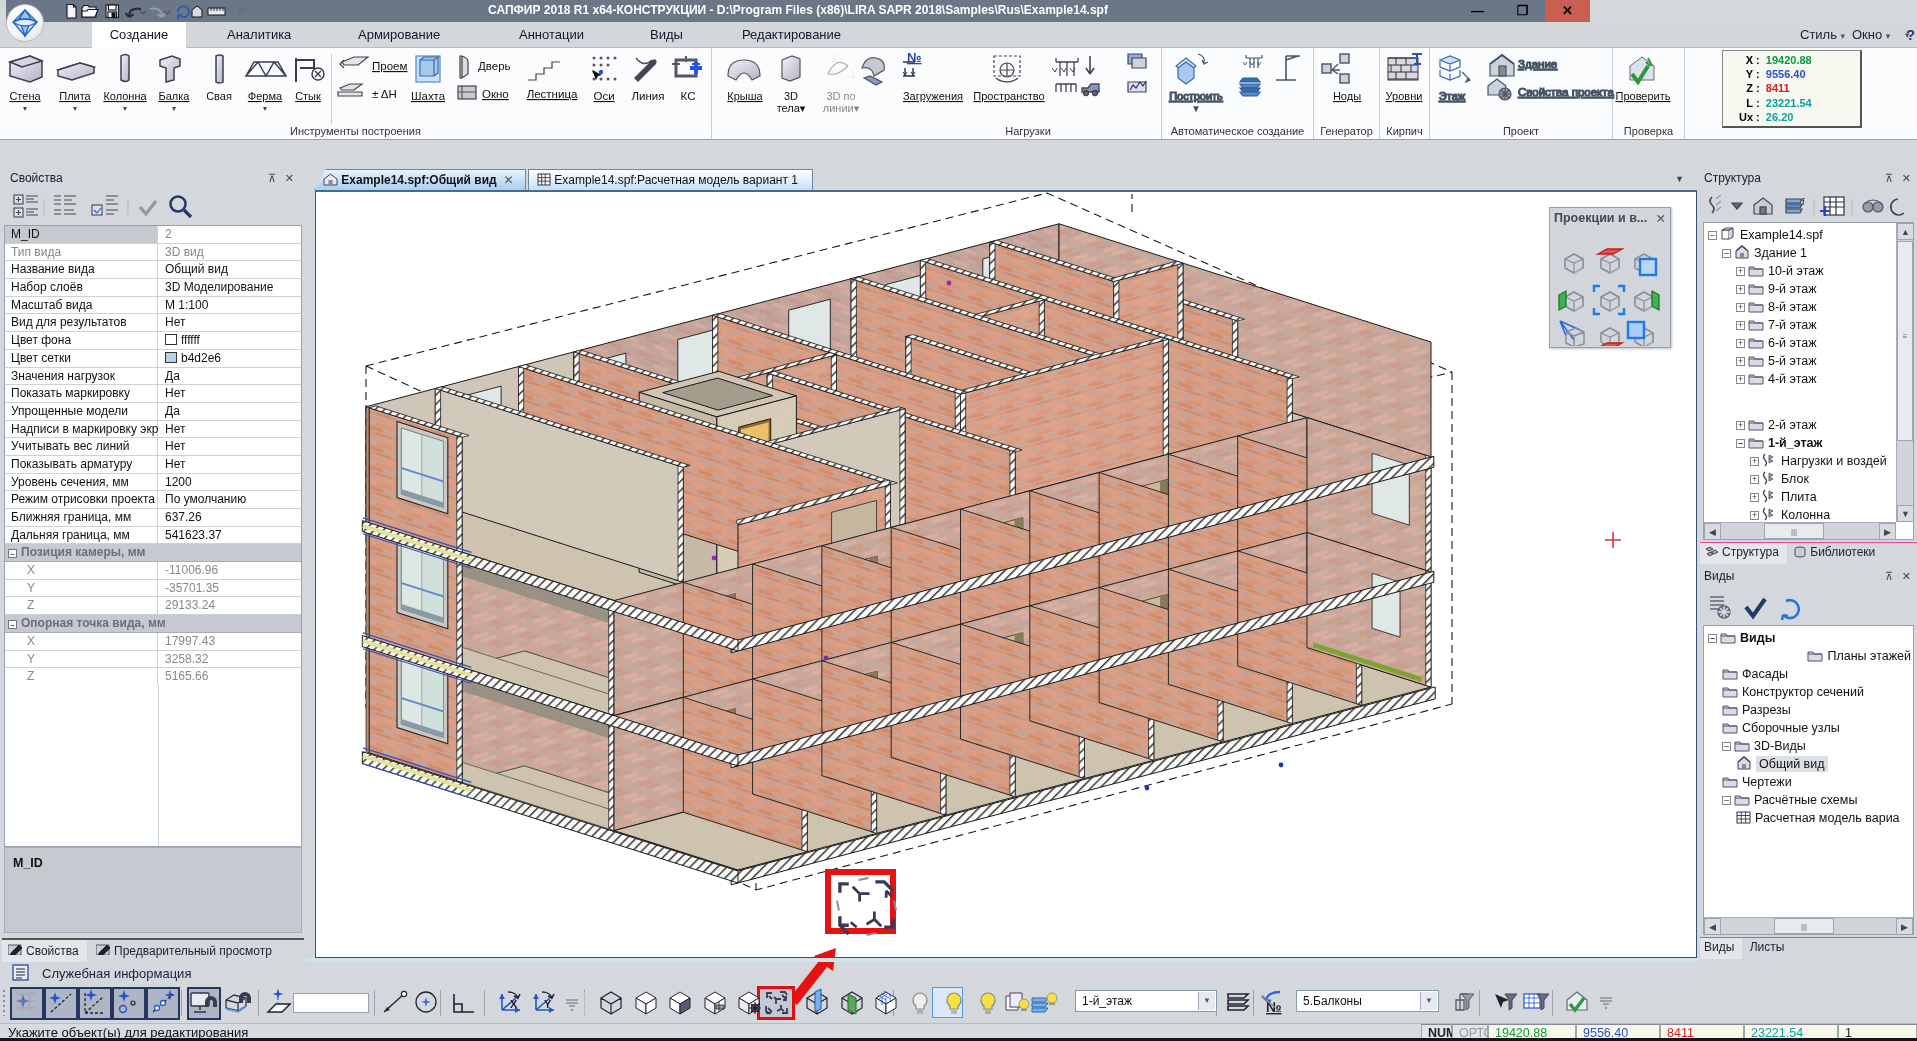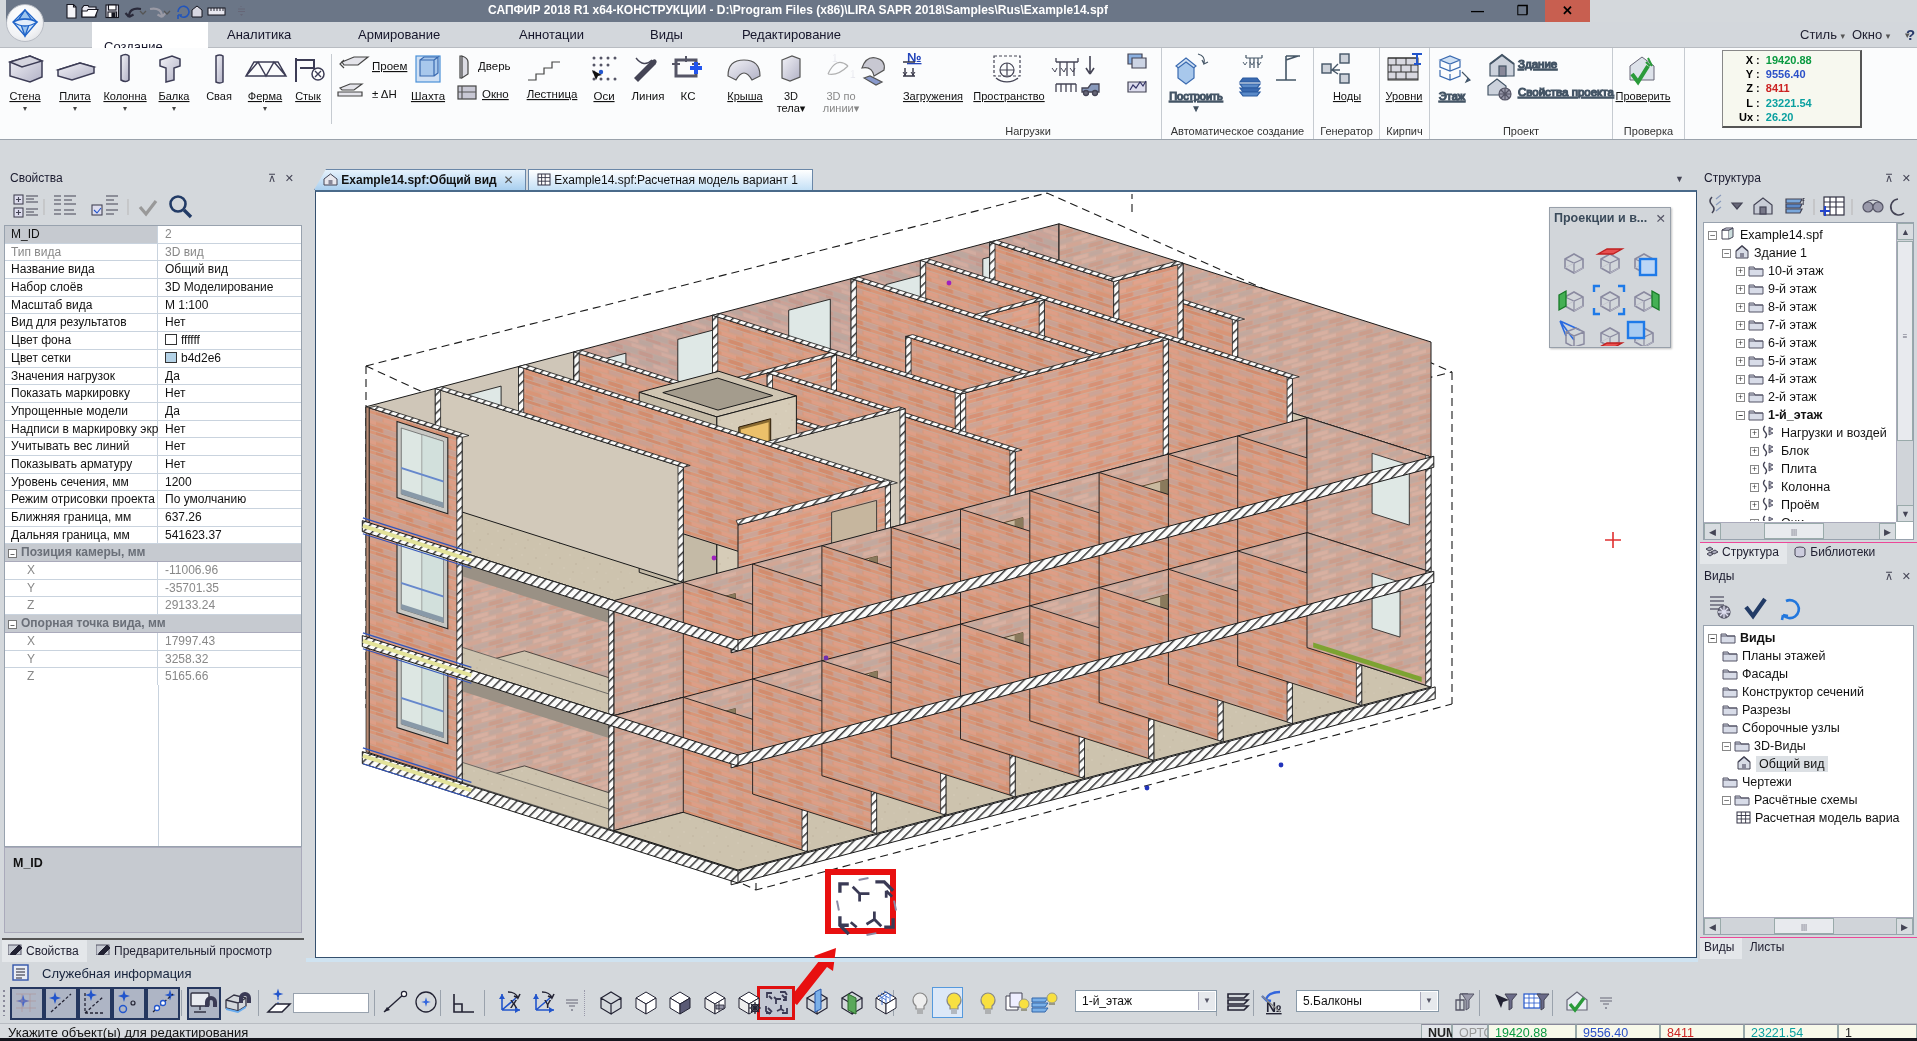--- a/index.html
+++ b/index.html
@@ -41,21 +41,21 @@
   <path d="M130 7 l5-4 5 4 v7 h-10z" fill="#d8d8e2" stroke="#15151f"></path>
   <g stroke="#15151f" fill="#e8e8f0">
         <rect x="146" y="5" width="17" height="7"></rect>
         <path d="M149 5 v3 m3-3 v3 m3-3 v3 m3-3 v3 m3-3 v3" stroke-width="0.9"></path>
       </g>
   <path d="M176 6 h7 m-7 2.5 h7 m-4.5-5 l1 0" stroke="#667" stroke-width="1" fill="none"></path>
       <path d="M178 11 l1.5 2 1.5-2z" fill="#667"></path>
  </svg>
 </div>
 <div id="menurow">
- <div class="rtab active" style="left:92px;width:116px;padding:12px;">Создание</div>
+ <div class="rtab active" style="left:92px;width:94px;padding:0;text-align:center">Создание</div>
  <div class="rtab" style="left:209px">Аналитика</div>
  <div class="rtab" style="left:340px">Армирование</div>
  <div class="rtab" style="left:501px">Аннотации</div>
  <div class="rtab" style="left:632px">Виды</div>
  <div class="rtab" style="left:724px">Редактирование</div>
  <div class="rtab" style="left:1782px;color:#223">Стиль <span style="font-size:9px;color:#555">▾</span></div>
  <div class="rtab" style="left:1834px;color:#223">Окно <span style="font-size:9px;color:#555">▾</span></div>
  <div class="rtab" style="left:1888px;color:#2a3a6a;font-weight:bold;font-size:15px">?</div>
  <div class="rtab" style="left:1905px;font-size:9px;color:#555;padding:0">▾</div>
 </div>
@@ -71,20 +71,23 @@
 </div>
 <div id="ribbon"></div>
 <div id="coordbox">
  <div><span class="lb">X</span> :&nbsp; <span style="color:#0a9a40">19420.88</span></div>
  <div><span class="lb">Y</span> :&nbsp; <span style="color:#2b50c8">9556.40</span></div>
  <div><span class="lb">Z</span> :&nbsp; <span style="color:#c22">8411</span></div>
  <div><span class="lb">L</span> :&nbsp; <span style="color:#0aa0a0">23221.54</span></div>
  <div><span class="lb">Ux</span> :&nbsp; <span style="color:#0aa0a0">26.20</span></div>
 </div>
 <div class="abs" style="left:0;top:48px;width:1917px;height:92px">
+ <div class="grp" style="left:0;width:712px">
+      <div class="grplabel">Инструменты построения</div>
+    </div>
  <div class="grp" style="left:1162px;width:152px">
       <div class="grplabel">Автоматическое создание</div>
     </div>
  <div class="grp" style="left:895px;width:267px">
       <div class="grplabel">Нагрузки</div>
     </div>
  <div class="grp" style="left:1314px;width:66px">
       <div class="grplabel">Генератор</div>
     </div>
  <div class="grp" style="left:1380px;width:50px">
@@ -934,21 +937,21 @@
             <path d="M1 5 h14" stroke="#556" fill="none"></path>
           </svg>6-й этаж</div>
 <div class="trow" style="padding-left:30px;"><span class="texp">+</span><svg class="tico" width="16" height="13" viewBox="0 0 16 13">
             <path d="M1 3 h5 l1 2 h8 v7 h-14z" fill="#d8dce8" stroke="#556"></path>
             <path d="M1 5 h14" stroke="#556" fill="none"></path>
           </svg>5-й этаж</div>
 <div class="trow" style="padding-left:30px;"><span class="texp">+</span><svg class="tico" width="16" height="13" viewBox="0 0 16 13">
             <path d="M1 3 h5 l1 2 h8 v7 h-14z" fill="#d8dce8" stroke="#556"></path>
             <path d="M1 5 h14" stroke="#556" fill="none"></path>
           </svg>4-й этаж</div>
-<div class="trow" style="padding-left:30px;"><span class="texp">+</span><svg class="tico" width="16" height="13" viewBox="0 0 16 13">
+<div class="trow" style="padding-left:30px;margin-top:28px;"><span class="texp">+</span><svg class="tico" width="16" height="13" viewBox="0 0 16 13">
             <path d="M1 3 h5 l1 2 h8 v7 h-14z" fill="#d8dce8" stroke="#556"></path>
             <path d="M1 5 h14" stroke="#556" fill="none"></path>
           </svg>2-й этаж</div>
 <div class="trow" style="padding-left:30px;font-weight:bold;"><span class="texp">–</span><svg class="tico" width="16" height="13" viewBox="0 0 16 13">
             <path d="M1 3 h5 l1 2 h8 v7 h-14z" fill="#d8dce8" stroke="#556"></path>
             <path d="M1 5 h14" stroke="#556" fill="none"></path>
           </svg>1-й_этаж</div>
 <div class="trow" style="padding-left:44px;"><span class="texp">+</span><svg class="tico" width="15" height="14" viewBox="0 0 15 14">
             <path d="M3 1 q-3 3 0 6 t0 6" fill="none" stroke="#445" stroke-width="1.4"></path>
             <path d="M7 2 l4 2 -4 2z M7 6 l4 2 -4 2z" fill="#aab" stroke="#445" stroke-width="0.8"></path>
@@ -1005,21 +1008,21 @@
    <path d="M44 16 l7 9 12-17" stroke="#223b66" stroke-width="4.2"></path>
    <path d="M84 10 a9 9 0 1 1 -3 14 m0 0 l-1 5 m1-5 l5 1" stroke="#2277dd" stroke-width="2.6"></path>
   </g>
  </svg>
  <div class="treebox" style="left:3px;top:458px;width:211px;height:310px">
   <div id="vtree" style="position:absolute;left:2px;top:3px;right:2px;bottom:18px;overflow:hidden">
         <div class="trow" style="padding-left:2px;font-weight:bold;"><span class="texp">–</span><svg class="tico" width="16" height="13" viewBox="0 0 16 13">
             <path d="M1 3 h5 l1 2 h8 v7 h-14z" fill="#d8dce8" stroke="#556"></path>
             <path d="M1 5 h14" stroke="#556" fill="none"></path>
           </svg>Виды</div>
-<div class="trow" style="padding-left:16px;"><svg class="tico" width="16" height="13" viewBox="0 0 16 13">
+<div class="trow" style="padding-left:16px;text-align:right;"><svg class="tico" width="16" height="13" viewBox="0 0 16 13">
             <path d="M1 3 h5 l1 2 h8 v7 h-14z" fill="#d8dce8" stroke="#556"></path>
             <path d="M1 5 h14" stroke="#556" fill="none"></path>
           </svg>Планы этажей</div>
 <div class="trow" style="padding-left:16px;"><svg class="tico" width="16" height="13" viewBox="0 0 16 13">
             <path d="M1 3 h5 l1 2 h8 v7 h-14z" fill="#d8dce8" stroke="#556"></path>
             <path d="M1 5 h14" stroke="#556" fill="none"></path>
           </svg>Фасады</div>
 <div class="trow" style="padding-left:16px;"><svg class="tico" width="16" height="13" viewBox="0 0 16 13">
             <path d="M1 3 h5 l1 2 h8 v7 h-14z" fill="#d8dce8" stroke="#556"></path>
             <path d="M1 5 h14" stroke="#556" fill="none"></path>

